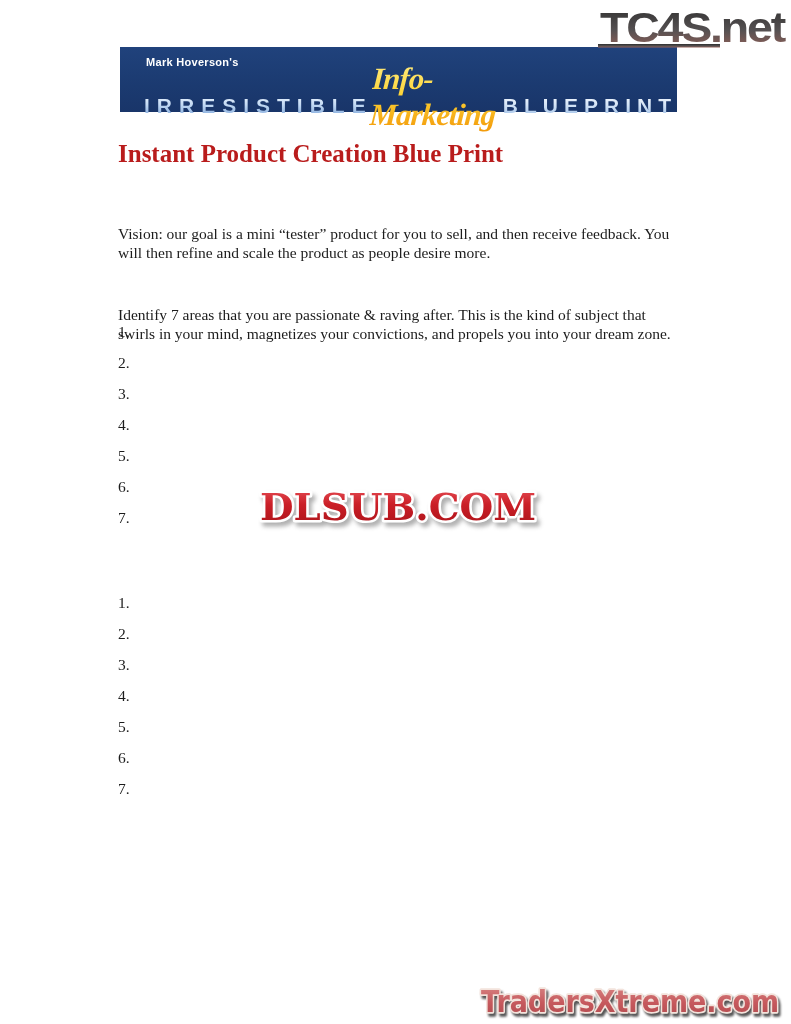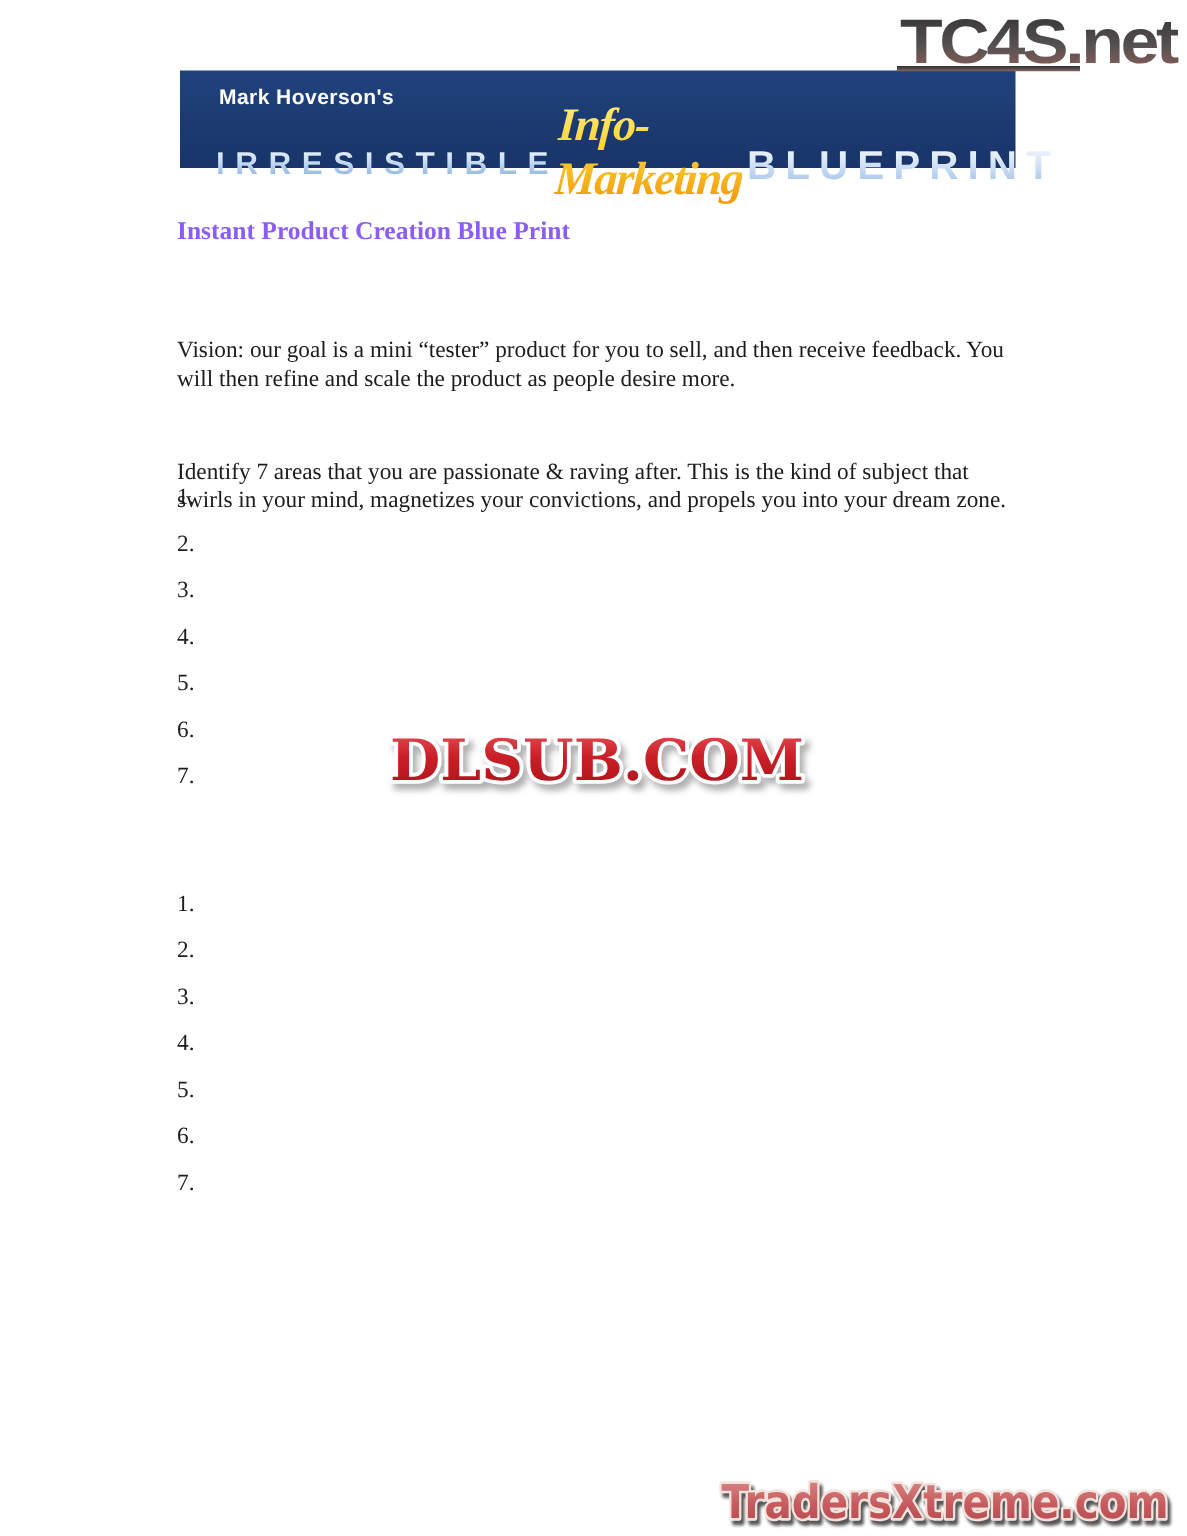--- a/index.html
+++ b/index.html
@@ -22,21 +22,21 @@
   
   .banner {
     position: absolute; left: 120px; top: 47px;
     width: 557px; height: 65px;
     background: linear-gradient(#20427c, #1b3a70 60%, #193569);
     padding: 9px 0 0 24px;
     font-family: "Liberation Sans", sans-serif;
     z-index: 10;
   }
   .banner-byline {
-    color: #ffffff; font-size: 14px; font-weight: 600;
+    color: #ffffff; font-size: 11px; font-weight: 600;
     letter-spacing: 0.3px; margin-left: 2px;
   }
   .banner-title { display: flex; align-items: center; margin-top: -1px; }
   .grad-text {
     background-clip: text; -webkit-background-clip: text;
     color: transparent; -webkit-text-fill-color: transparent;
     display: inline-block;
     margin-top: 12px;
   }
   .banner-word-left {
@@ -45,29 +45,29 @@
   }
   .banner-word-script {
     font-family: "Liberation Serif", serif;
     font-style: italic; font-weight: bold;
     font-size: 31px; letter-spacing: -1px;
     margin: -6px 2px 0 -2px;
     transform: skewX(-4deg);
     background-image: linear-gradient(#ffec82, #fdd335 48%, #f39c0b 95%);
   }
   .banner-word-right {
-    font-size: 27px; font-weight: bold; letter-spacing: 6px;
+    font-size: 21px; font-weight: bold; letter-spacing: 6px;
     background-image: linear-gradient(#f7faff, #d4e4f6 45%, #9fc0e8 95%);
   }
 
   
   .doc-heading {
     position: absolute; left: 118px; top: 141px;
-    font-size: 17px; font-weight: bold; line-height: 26px;
-    color: #8b5cf6;
+    font-size: 25px; font-weight: bold; line-height: 26px;
+    color: #b91c1c;
   }
   .para {
     position: absolute; left: 118px; width: 562px;
     font-size: 15.5px; line-height: 18.8px; color: #1c1c1c; margin-top: 45px;
   }
   .para-vision   { top: 180px; }
   .para-areas    { top: 261px; }
   .para-products { top: 546px; }
 
   .num-list { position: absolute; left: 118px; width: 400px; }

